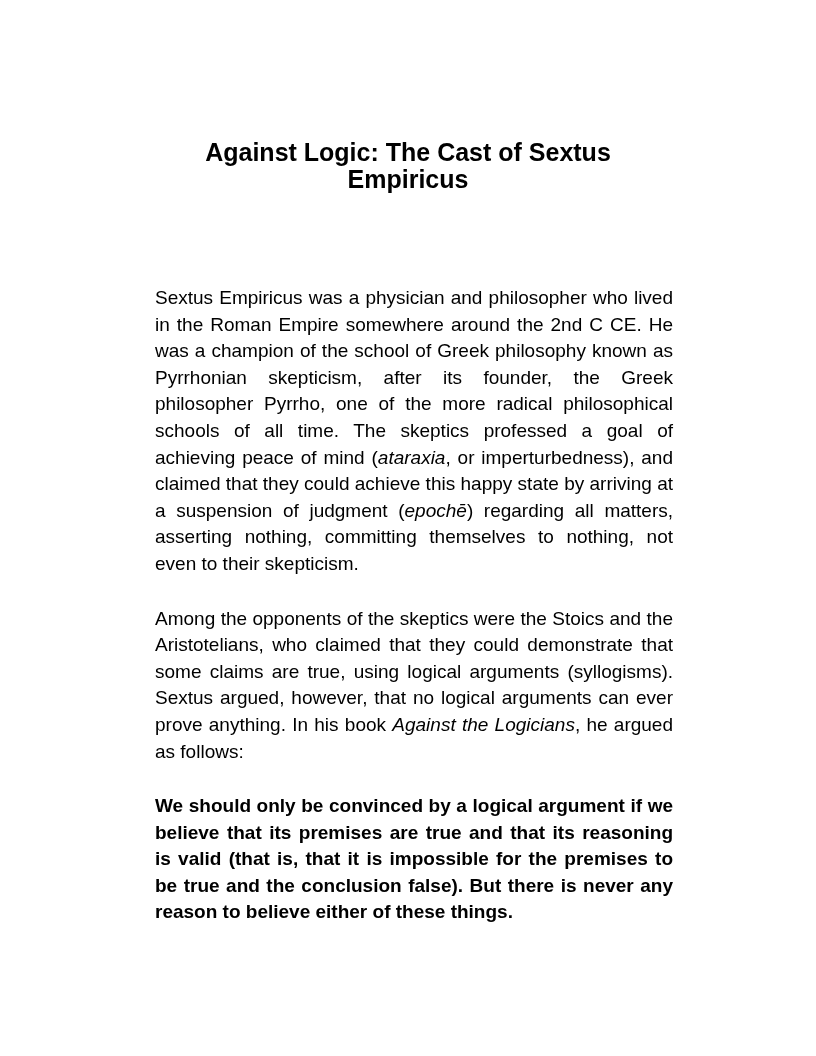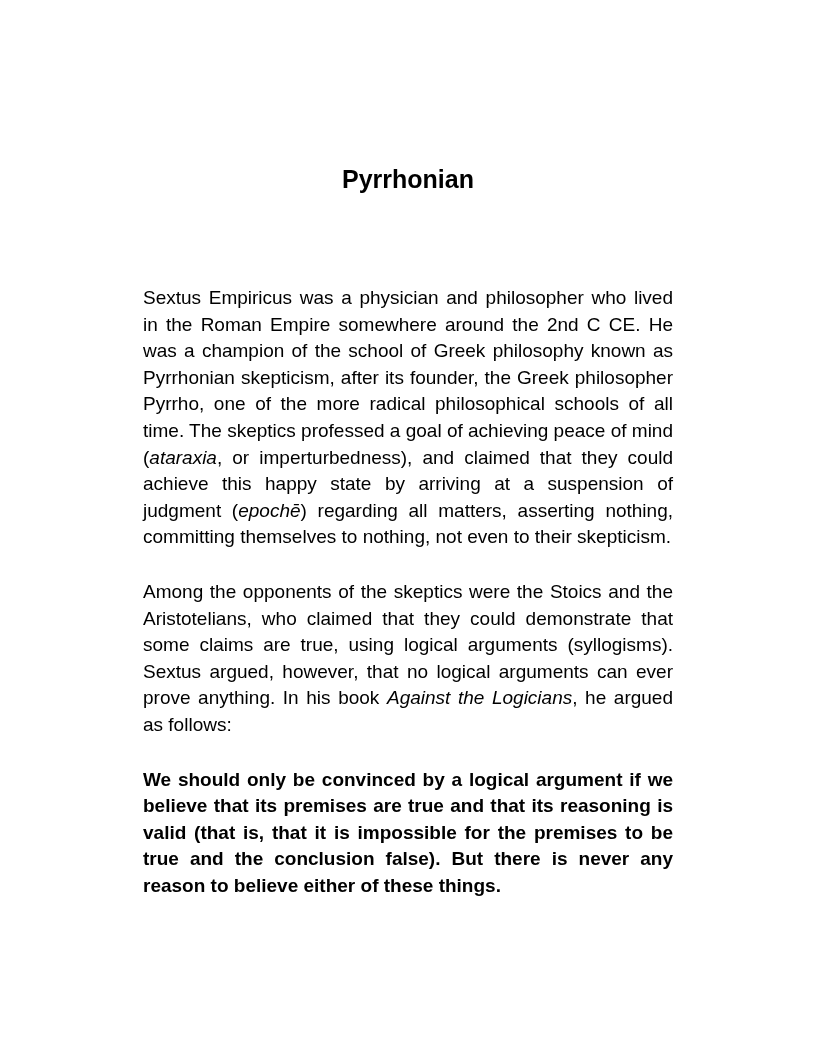--- a/index.html
+++ b/index.html
@@ -27,35 +27,35 @@
     color: #000000;
   }
   .doc-body {
     margin-top: 92px;
     font-size: 19px;
     line-height: 26.6px;
     text-align: justify;
     color: #000000;
   }
   .doc-paragraph {
-    margin: 0 0 28px 0;
+    margin: 0 0 28px 12px;
   }
   .doc-paragraph:last-child {
     margin-bottom: 0;
     font-weight: bold;
   }
   .italic {
     font-style: italic;
   }
 </style>
 </head>
 <body>
 
 <div class="page">
   <div class="content">
-    <h1 class="doc-title"><br><span>Pyrrhonian</span></h1>
+    <h1 class="doc-title"><span>Against Logic: The Cast of Sextus</span><br><span>Empiricus</span></h1>
     <div class="doc-body">
         <p class="doc-paragraph"><span>Sextus Empiricus was a physician and philosopher who lived in the Roman Empire somewhere around the 2nd C CE. He was a champion of the school of Greek philosophy known as Pyrrhonian skepticism, after its founder, the Greek philosopher Pyrrho, one of the more radical philosophical schools of all time. The skeptics professed a goal of achieving peace of mind (</span><span class="italic">ataraxia</span><span>, or imperturbedness), and claimed that they could achieve this happy state by arriving at a suspension of judgment (</span><span class="italic">epochē</span><span>) regarding all matters, asserting nothing, committing themselves to nothing, not even to their skepticism.</span></p>
         <p class="doc-paragraph"><span>Among the opponents of the skeptics were the Stoics and the Aristotelians, who claimed that they could demonstrate that some claims are true, using logical arguments (syllogisms). Sextus argued, however, that no logical arguments can ever prove anything. In his book </span><span class="italic">Against the Logicians</span><span>, he argued as follows:</span></p>
         <p class="doc-paragraph"><span>We should only be convinced by a logical argument if we believe that its premises are true and that its reasoning is valid (that is, that it is impossible for the premises to be true and the conclusion false). But there is never any reason to believe either of these things.</span></p>
       </div>
   </div>
 </div>
 
 </body></html>

